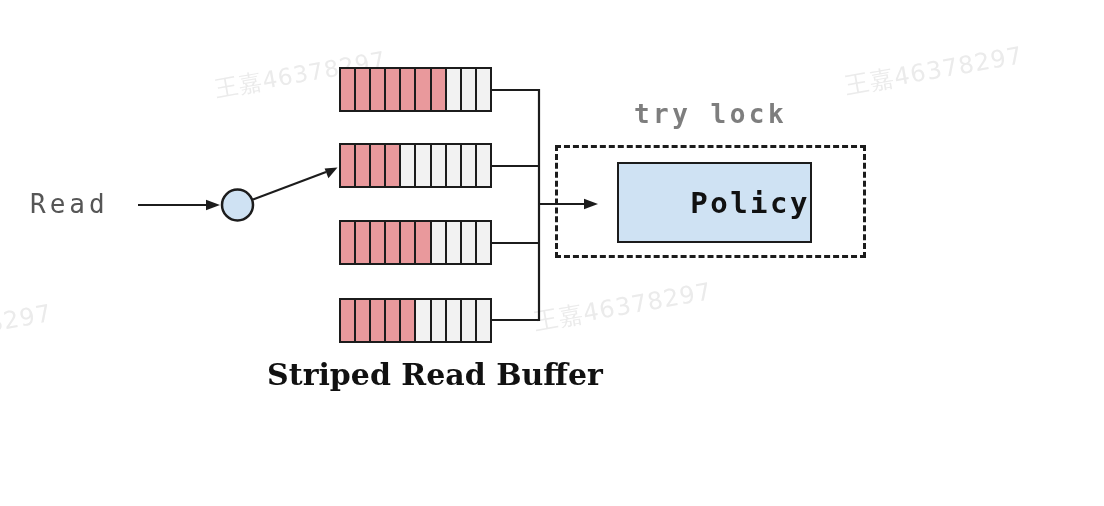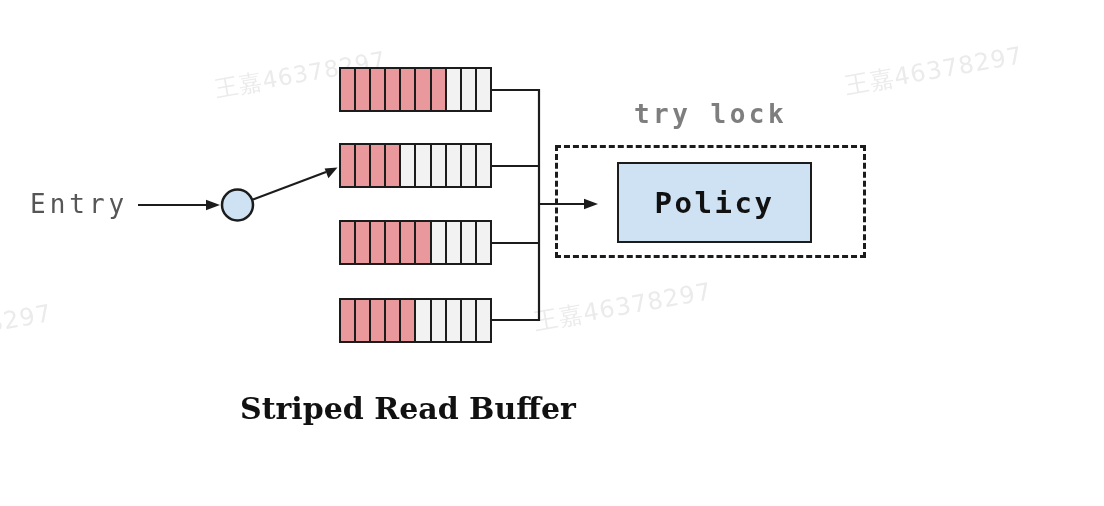--- a/index.html
+++ b/index.html
@@ -58,29 +58,29 @@
   .cell.filled{background:var(--cell-filled);}
   .cell.empty{background:var(--cell-empty);}
   
   .trylock-box{
     position:absolute;left:555px;top:145px;width:311px;height:113px;z-index:1;
     box-sizing:border-box;border:3px dashed var(--stroke);background:transparent;
   }
   .policy-box{
     position:absolute;left:617px;top:162px;width:195px;height:81px;z-index:2;
     box-sizing:border-box;border:2.5px solid var(--stroke);background:var(--node-fill);
-    display:flex;align-items:center;justify-content:center;
+    display:flex;align-items:center;justify-content:flex-end;
     font-family:"DejaVu Sans Mono","Liberation Mono",monospace;
     font-weight:bold;font-size:29px;letter-spacing:2.5px;color:var(--title-color);
   }
   
   .diagram-title{
     position:absolute;left:240px;top:357px;width:390px;z-index:2;
-    text-align:left;font-family:"DejaVu Serif","Liberation Serif",serif;
-    font-weight:bold;font-size:30px;color:var(--title-color);white-space:nowrap;margin-top:34px;
+    text-align:center;font-family:"DejaVu Serif","Liberation Serif",serif;
+    font-weight:bold;font-size:30px;color:var(--title-color);white-space:nowrap;
   }
 </style>
 </head>
 <body>
 
 <div class="canvas">
 
   <span class="wm wm-1">王嘉46378297</span>
   <span class="wm wm-2">王嘉46378297</span>
   <span class="wm wm-3">王嘉46378297</span>
@@ -105,21 +105,21 @@
       <line x1="492" y1="166" x2="539" y2="166"></line>
       <line x1="492" y1="243" x2="539" y2="243"></line>
     </g>
 
     <g>
       <line x1="539" y1="204" x2="586" y2="204"></line>
       <polygon class="arrowhead" points="598,204 584,198.8 584,209.2"></polygon>
     </g>
   </svg>
 
-  <span class="mono-label entry-label">Entry</span>
+  <span class="mono-label entry-label">Read</span>
 
   <div class="buffer-row row-0">
       <div class="cell filled"></div>
       <div class="cell filled"></div>
       <div class="cell filled"></div>
       <div class="cell filled"></div>
       <div class="cell filled"></div>
       <div class="cell filled"></div>
       <div class="cell filled"></div>
       <div class="cell empty"></div>

